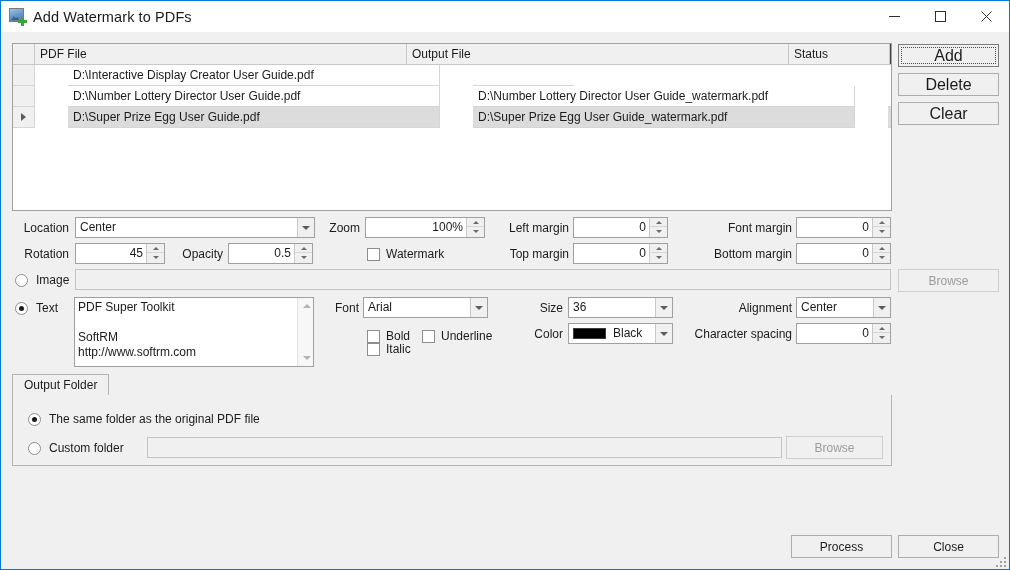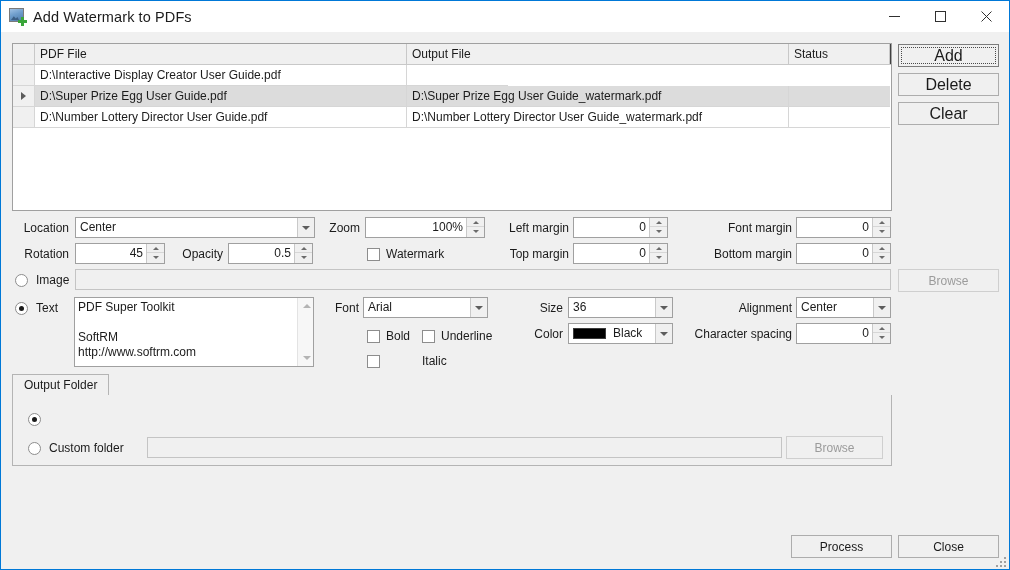--- a/index.html
+++ b/index.html
@@ -98,21 +98,21 @@
     color: #1b1b1b;
     background: #f0f0f0;
     overflow: hidden;
     white-space: nowrap;
   }
   .c-ind { width: 22px; flex: none; padding-left: 0; }
   .c-pdf { width: 372px; flex: none; }
   .c-out { width: 382px; flex: none; }
   .c-sts { width: 101px; flex: none; border-right: none; }
 
-  .grid-row { display: flex; height: 21px; }
+  .grid-row { display: flex; height: 21px; gap: 33px; }
   .grid-row .cell {
     height: 21px;
     line-height: 20px;
     padding-left: 5px;
     border-bottom: 1px solid #d6d6d6;
     border-right: 1px solid #d6d6d6;
     font-size: 12px;
     color: #1b1b1b;
     overflow: hidden;
     white-space: nowrap;
@@ -417,33 +417,33 @@
       <div class="cell c-out">Output File</div>
       <div class="cell c-sts">Status</div>
     </div>
 
     <div class="grid-row">
       <div class="cell c-ind"></div>
       <div class="cell c-pdf">D:\Interactive Display Creator User Guide.pdf</div>
       <div class="cell c-sts"></div>
     </div>
 
+    <div class="grid-row">
+      <div class="cell c-ind"></div>
+      <div class="cell c-pdf">D:\Number Lottery Director User Guide.pdf</div>
+      <div class="cell c-out">D:\Number Lottery Director User Guide_watermark.pdf</div>
+      <div class="cell c-sts"></div>
+    </div>
+
     <div class="grid-row selected">
       <div class="cell c-ind">
         <span class="row-arrow"></span>
       </div>
       <div class="cell c-pdf">D:\Super Prize Egg User Guide.pdf</div>
       <div class="cell c-out">D:\Super Prize Egg User Guide_watermark.pdf</div>
-      <div class="cell c-sts"></div>
-    </div>
-
-    <div class="grid-row">
-      <div class="cell c-ind"></div>
-      <div class="cell c-pdf">D:\Number Lottery Director User Guide.pdf</div>
-      <div class="cell c-out">D:\Number Lottery Director User Guide_watermark.pdf</div>
       <div class="cell c-sts"></div>
     </div>
   </div>
 
   <div class="sidebtn focused" style="top:43px;">
     <span>Add</span>
   </div>
   <div class="sidebtn" style="top:72px;">
     <span>Delete</span>
   </div>
@@ -601,21 +601,21 @@
   </div>
 
   <div class="chk" style="left:366px; top:325px;">
     <span class="box"></span>
     <span class="txt">Bold</span>
   </div>
   <div class="chk" style="left:421px; top:325px;">
     <span class="box"></span>
     <span class="txt">Underline</span>
   </div>
-  <div class="chk" style="left:366px; top:350px;gap:36px;">
+  <div class="chk" style="left:366px; top:338px;">
     <span class="box"></span>
     <span class="txt">Italic</span>
   </div>
 
   <div class="lbl r" style="left:500px; top:323px; width:62px;">Color</div>
   <div class="combo" style="left:567px; top:322px; width:105px;">
     <span class="swatch" style="background:#000000;"></span>
     <span class="val" style="left:44px;">Black</span>
     <span class="arrowbox">
         <span class="tri"></span>
@@ -647,20 +647,21 @@
     <div id="tab-header">
       <div id="tab-outputfolder">
         <span>Output Folder</span>
       </div>
     </div>
     <div id="tab-body"></div>
   </div>
 
   <div class="rad on" style="left:27px; top:408px;">
     <span class="circ"></span>
+    <span class="txt">The same folder as the original PDF file</span>
   </div>
 
   <div class="rad" style="left:27px; top:437px;">
     <span class="circ"></span>
     <span class="txt">Custom folder</span>
   </div>
   <div class="tb disabled" style="left:146px; top:436px; width:635px;"></div>
   <div class="btn disabled" style="left:785px; top:435px; width:97px; height:23px;">
     <span>Browse</span>
   </div>

